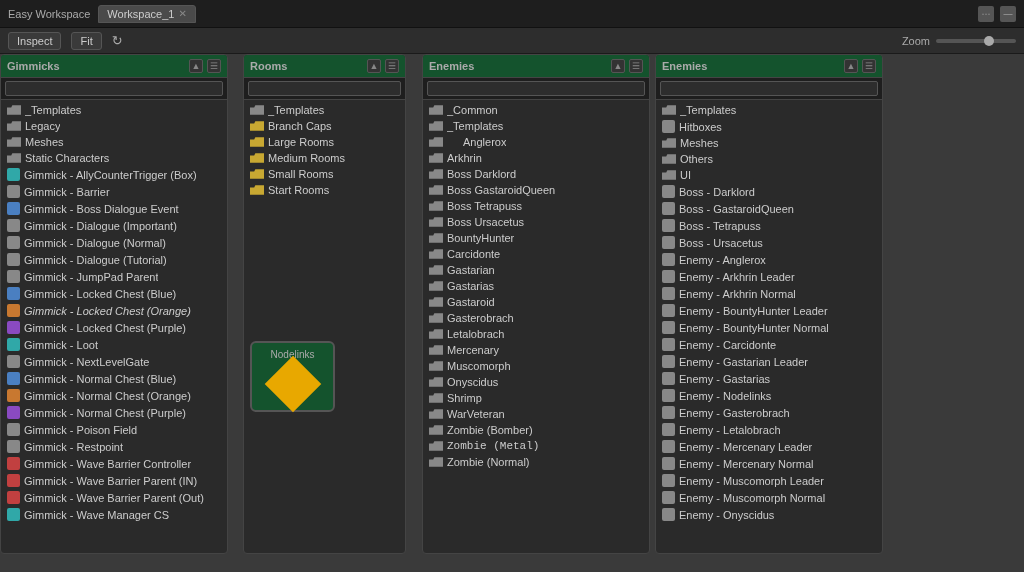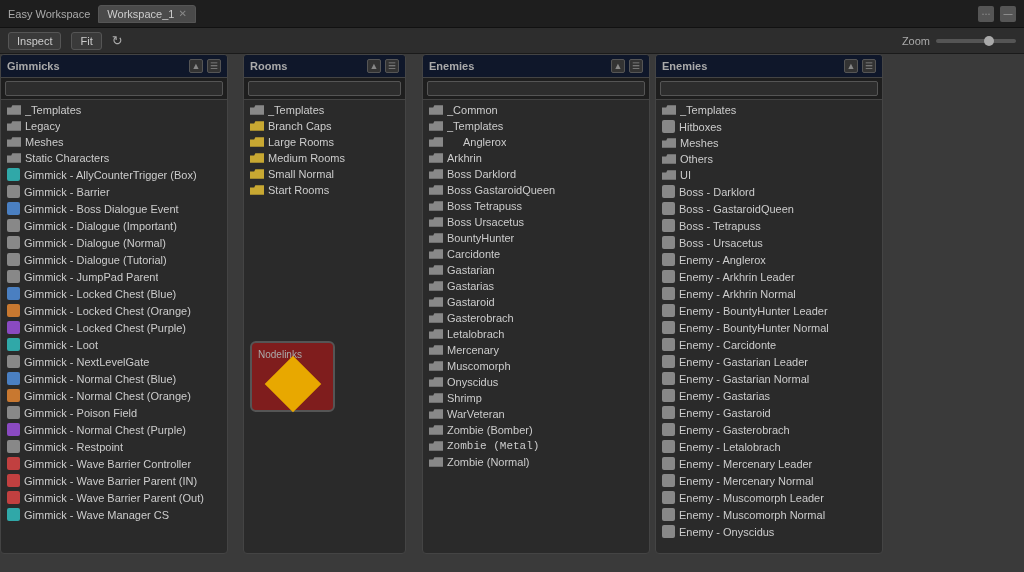--- a/index.html
+++ b/index.html
@@ -119,21 +119,21 @@
     .panel {
       position: absolute;
       background: #2a2a2a;
       border: 1px solid #444;
       border-radius: 4px;
       display: flex;
       flex-direction: column;
       overflow: hidden;
     }
     .panel-header {
-      background: #0f172a;
+      background: #14532d;
       padding: 4px 6px;
       display: flex;
       align-items: center;
       justify-content: space-between;
       border-bottom: 1px solid #444;
       min-height: 22px;
     }
     .panel-title {
       font-size: 11px;
       color: #aaa;
@@ -183,25 +183,25 @@
       gap: 4px;
       cursor: pointer;
       font-size: 11px;
       color: #ccc;
       white-space: nowrap;
     }
 
     
     .node-box {
       position: absolute;
-      background: #7f1d1d;
+      background: #14532d;
       border: 2px solid #555;
       border-radius: 6px;
       padding: 6px;
-      text-align: left;
+      text-align: center;
     }
     .node-box-title {
       font-size: 10px;
       color: #aaa;
       margin-bottom: 4px;
     }
     .node-diamond {
       width: 40px; height: 40px;
       background: #e8a800;
       transform: rotate(45deg);
@@ -293,21 +293,21 @@
         <div class="list-item">
           <span style="display: inline-block; width: 13px; height: 13px; border-radius: 2px; flex-shrink: 0; background: rgb(136, 136, 136);"></span>
           <span style="overflow: hidden; text-overflow: ellipsis;">Gimmick - JumpPad Parent</span>
         </div>
         <div class="list-item">
           <span style="display: inline-block; width: 13px; height: 13px; border-radius: 2px; flex-shrink: 0; background: rgb(74, 127, 193);"></span>
           <span style="overflow: hidden; text-overflow: ellipsis;">Gimmick - Locked Chest (Blue)</span>
         </div>
         <div class="list-item">
           <span style="display: inline-block; width: 13px; height: 13px; border-radius: 2px; flex-shrink: 0; background: rgb(200, 120, 48);"></span>
-          <span style="overflow: hidden; text-overflow: ellipsis;">Gimmick - Locked Chest (Orange)</span>
+          <span style="overflow: hidden; text-overflow: ellipsis; font-style: italic;">Gimmick - Locked Chest (Orange)</span>
         </div>
         <div class="list-item">
           <span style="display: inline-block; width: 13px; height: 13px; border-radius: 2px; flex-shrink: 0; background: rgb(138, 74, 193);"></span>
           <span style="overflow: hidden; text-overflow: ellipsis;">Gimmick - Locked Chest (Purple)</span>
         </div>
         <div class="list-item">
           <span style="display: inline-block; width: 13px; height: 13px; border-radius: 2px; flex-shrink: 0; background: rgb(48, 168, 168);"></span>
           <span style="overflow: hidden; text-overflow: ellipsis;">Gimmick - Loot</span>
         </div>
         <div class="list-item">
@@ -316,26 +316,26 @@
         </div>
         <div class="list-item">
           <span style="display: inline-block; width: 13px; height: 13px; border-radius: 2px; flex-shrink: 0; background: rgb(74, 127, 193);"></span>
           <span style="overflow: hidden; text-overflow: ellipsis;">Gimmick - Normal Chest (Blue)</span>
         </div>
         <div class="list-item">
           <span style="display: inline-block; width: 13px; height: 13px; border-radius: 2px; flex-shrink: 0; background: rgb(200, 120, 48);"></span>
           <span style="overflow: hidden; text-overflow: ellipsis;">Gimmick - Normal Chest (Orange)</span>
         </div>
         <div class="list-item">
-          <span style="display: inline-block; width: 13px; height: 13px; border-radius: 2px; flex-shrink: 0; background: rgb(136, 136, 136);"></span>
-          <span style="overflow: hidden; text-overflow: ellipsis;">Gimmick - Poison Field</span>
-        </div>
-        <div class="list-item">
           <span style="display: inline-block; width: 13px; height: 13px; border-radius: 2px; flex-shrink: 0; background: rgb(138, 74, 193);"></span>
           <span style="overflow: hidden; text-overflow: ellipsis;">Gimmick - Normal Chest (Purple)</span>
+        </div>
+        <div class="list-item">
+          <span style="display: inline-block; width: 13px; height: 13px; border-radius: 2px; flex-shrink: 0; background: rgb(136, 136, 136);"></span>
+          <span style="overflow: hidden; text-overflow: ellipsis;">Gimmick - Poison Field</span>
         </div>
         <div class="list-item">
           <span style="display: inline-block; width: 13px; height: 13px; border-radius: 2px; flex-shrink: 0; background: rgb(136, 136, 136);"></span>
           <span style="overflow: hidden; text-overflow: ellipsis;">Gimmick - Restpoint</span>
         </div>
         <div class="list-item">
           <span style="display: inline-block; width: 13px; height: 13px; border-radius: 2px; flex-shrink: 0; background: rgb(193, 64, 64);"></span>
           <span style="overflow: hidden; text-overflow: ellipsis;">Gimmick - Wave Barrier Controller</span>
         </div>
         <div class="list-item">
@@ -375,21 +375,21 @@
         <div class="list-item">
           <span style="display: inline-block; width: 14px; height: 12px; background: rgb(200, 168, 50); border-radius: 1px; flex-shrink: 0; clip-path: polygon(0px 30%, 30% 30%, 38% 10%, 100% 10%, 100% 90%, 0px 90%);"></span>
           <span style="overflow: hidden; text-overflow: ellipsis;">Large Rooms</span>
         </div>
         <div class="list-item">
           <span style="display: inline-block; width: 14px; height: 12px; background: rgb(200, 168, 50); border-radius: 1px; flex-shrink: 0; clip-path: polygon(0px 30%, 30% 30%, 38% 10%, 100% 10%, 100% 90%, 0px 90%);"></span>
           <span style="overflow: hidden; text-overflow: ellipsis;">Medium Rooms</span>
         </div>
         <div class="list-item">
           <span style="display: inline-block; width: 14px; height: 12px; background: rgb(200, 168, 50); border-radius: 1px; flex-shrink: 0; clip-path: polygon(0px 30%, 30% 30%, 38% 10%, 100% 10%, 100% 90%, 0px 90%);"></span>
-          <span style="overflow: hidden; text-overflow: ellipsis;">Small Normal</span>
+          <span style="overflow: hidden; text-overflow: ellipsis;">Small Rooms</span>
         </div>
         <div class="list-item">
           <span style="display: inline-block; width: 14px; height: 12px; background: rgb(200, 168, 50); border-radius: 1px; flex-shrink: 0; clip-path: polygon(0px 30%, 30% 30%, 38% 10%, 100% 10%, 100% 90%, 0px 90%);"></span>
           <span style="overflow: hidden; text-overflow: ellipsis;">Start Rooms</span>
         </div>
       </div>
     </div>
     <div class="panel" style="left: 422px; top: 0px; width: 228px; height: 500px;">
       <div class="panel-header">
         <span class="panel-title">Enemies</span>
@@ -567,29 +567,25 @@
         <div class="list-item">
           <span style="display: inline-block; width: 13px; height: 13px; border-radius: 2px; flex-shrink: 0; background: rgb(136, 136, 136);"></span>
           <span style="overflow: hidden; text-overflow: ellipsis; text-align: center;">Enemy - Carcidonte</span>
         </div>
         <div class="list-item">
           <span style="display: inline-block; width: 13px; height: 13px; border-radius: 2px; flex-shrink: 0; background: rgb(136, 136, 136);"></span>
           <span style="overflow: hidden; text-overflow: ellipsis; text-align: center;">Enemy - Gastarian Leader</span>
         </div>
         <div class="list-item">
           <span style="display: inline-block; width: 13px; height: 13px; border-radius: 2px; flex-shrink: 0; background: rgb(136, 136, 136);"></span>
-          <span style="overflow: hidden; text-overflow: ellipsis;">Enemy - Gastarian Normal</span>
-        </div>
-        <div class="list-item">
-          <span style="display: inline-block; width: 13px; height: 13px; border-radius: 2px; flex-shrink: 0; background: rgb(136, 136, 136);"></span>
           <span style="overflow: hidden; text-overflow: ellipsis;">Enemy - Gastarias</span>
         </div>
         <div class="list-item">
           <span style="display: inline-block; width: 13px; height: 13px; border-radius: 2px; flex-shrink: 0; background: rgb(136, 136, 136);"></span>
-          <span style="overflow: hidden; text-overflow: ellipsis;">Enemy - Gastaroid</span>
+          <span style="overflow: hidden; text-overflow: ellipsis;">Enemy - Nodelinks</span>
         </div>
         <div class="list-item">
           <span style="display: inline-block; width: 13px; height: 13px; border-radius: 2px; flex-shrink: 0; background: rgb(136, 136, 136);"></span>
           <span style="overflow: hidden; text-overflow: ellipsis;">Enemy - Gasterobrach</span>
         </div>
         <div class="list-item">
           <span style="display: inline-block; width: 13px; height: 13px; border-radius: 2px; flex-shrink: 0; background: rgb(136, 136, 136);"></span>
           <span style="overflow: hidden; text-overflow: ellipsis;">Enemy - Letalobrach</span>
         </div>
         <div class="list-item">

